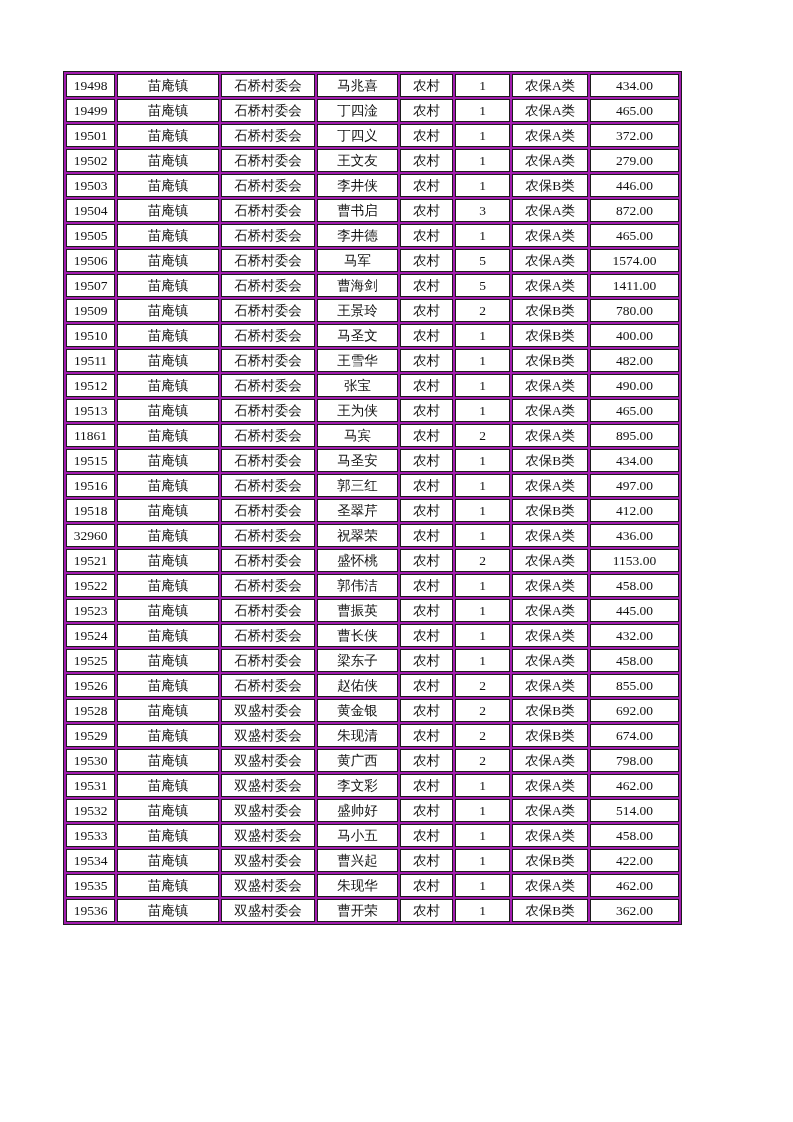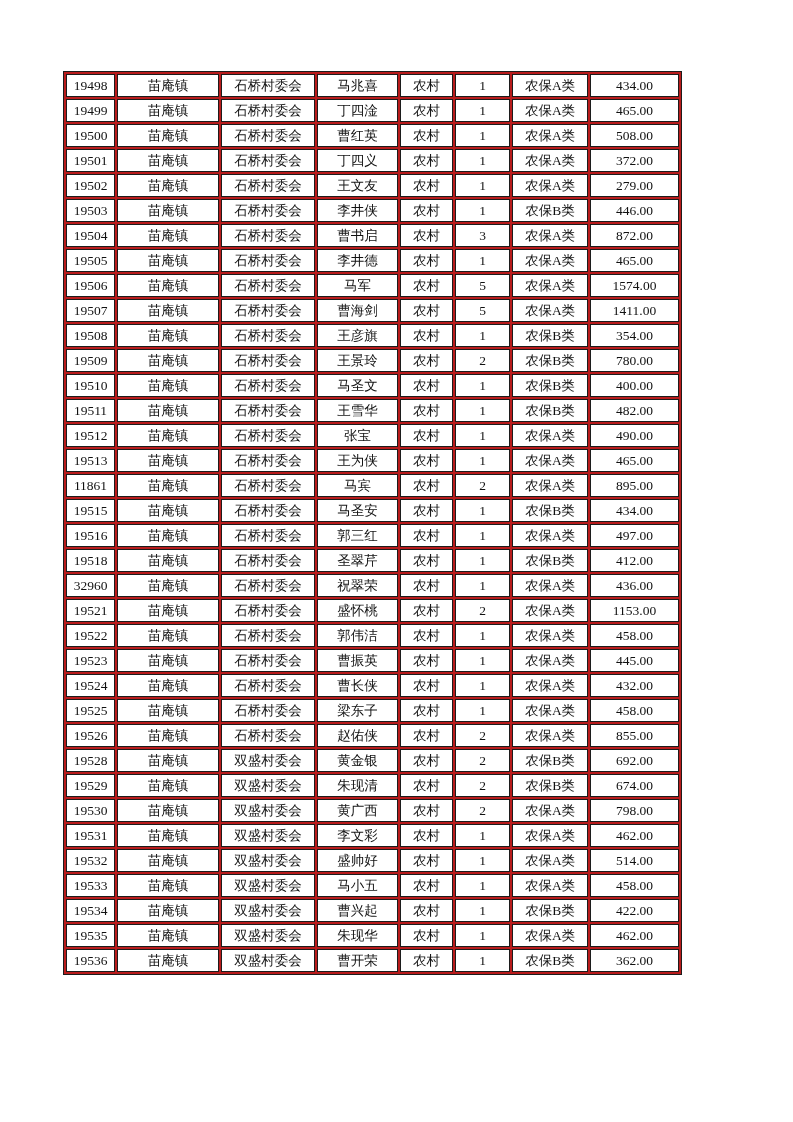--- a/index.html
+++ b/index.html
@@ -17,21 +17,21 @@
     position: absolute;
     left: 63px;
     top: 71px;
   }
   table.grid {
     border-collapse: separate;
     border-spacing: 2px;
     table-layout: fixed;
     width: 617px;
     border: 1px solid #1c1c1c;
-    background: #b91c1c;
+    background: #a21caf;
   }
   table.grid td {
     box-sizing: border-box;
     border: 1px solid #1c1c1c;
     height: 23px;
     text-align: center;
     vertical-align: middle;
     font-size: 13.5px;
     line-height: 21px;
     color: #111111;
@@ -72,30 +72,20 @@
     <td>19499</td>
     <td>苗庵镇</td>
     <td>石桥村委会</td>
     <td>丁四淦</td>
     <td>农村</td>
     <td>1</td>
     <td>农保A类</td>
     <td>465.00</td>
   </tr>
 
-  <tr>
-    <td>19500</td>
-    <td>苗庵镇</td>
-    <td>石桥村委会</td>
-    <td>曹红英</td>
-    <td>农村</td>
-    <td>1</td>
-    <td>农保A类</td>
-    <td>508.00</td>
-  </tr>
 
   <tr>
     <td>19501</td>
     <td>苗庵镇</td>
     <td>石桥村委会</td>
     <td>丁四义</td>
     <td>农村</td>
     <td>1</td>
     <td>农保A类</td>
     <td>372.00</td>
@@ -160,30 +150,20 @@
     <td>19507</td>
     <td>苗庵镇</td>
     <td>石桥村委会</td>
     <td>曹海剑</td>
     <td>农村</td>
     <td>5</td>
     <td>农保A类</td>
     <td>1411.00</td>
   </tr>
 
-  <tr>
-    <td>19508</td>
-    <td>苗庵镇</td>
-    <td>石桥村委会</td>
-    <td>王彦旗</td>
-    <td>农村</td>
-    <td>1</td>
-    <td>农保B类</td>
-    <td>354.00</td>
-  </tr>
 
   <tr>
     <td>19509</td>
     <td>苗庵镇</td>
     <td>石桥村委会</td>
     <td>王景玲</td>
     <td>农村</td>
     <td>2</td>
     <td>农保B类</td>
     <td>780.00</td>

